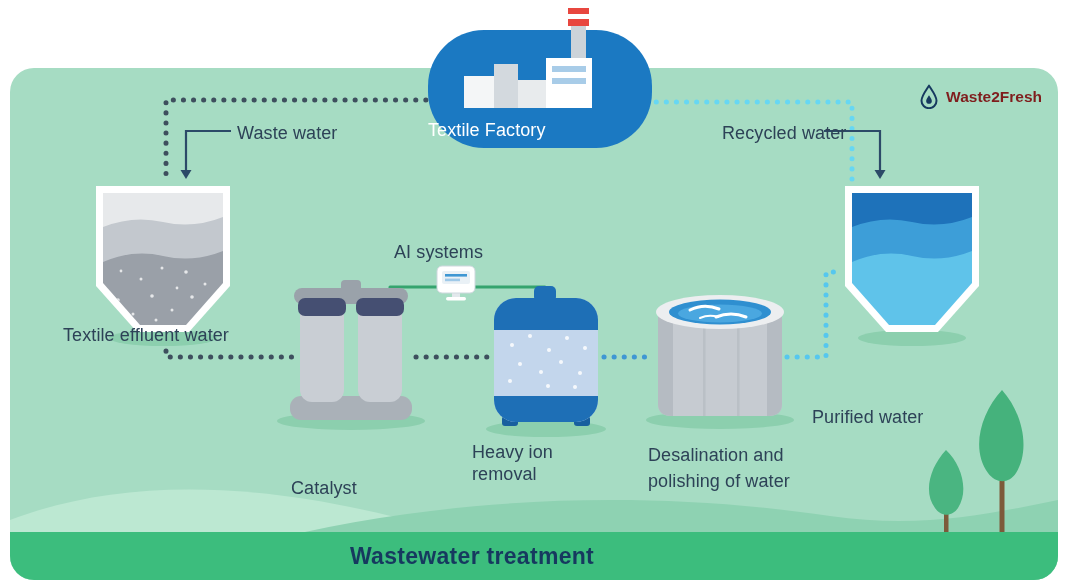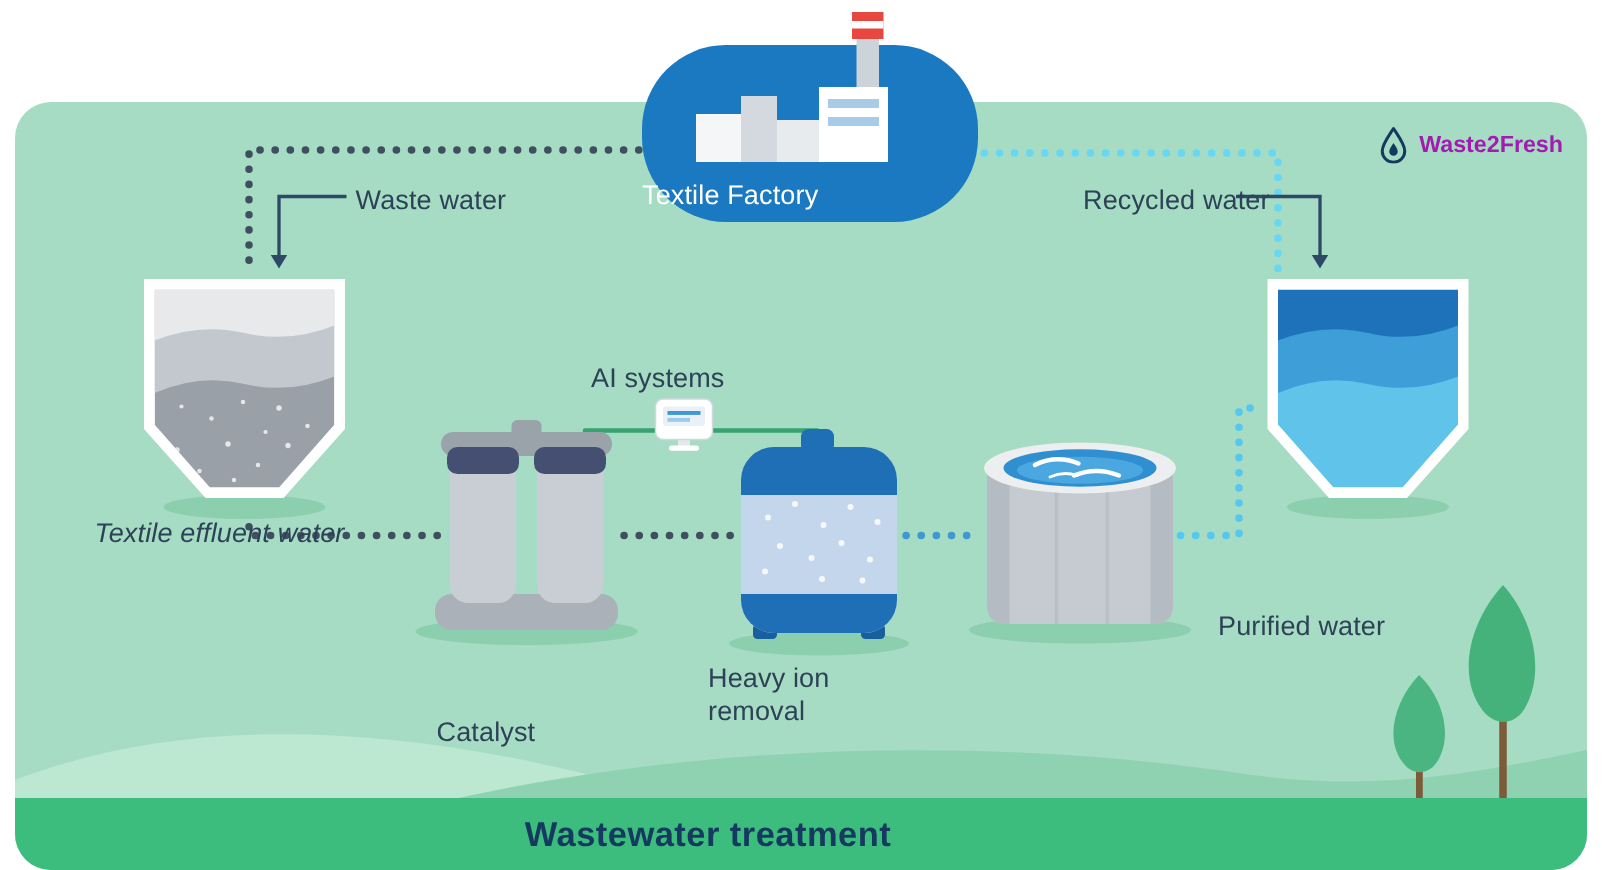--- a/index.html
+++ b/index.html
@@ -16,35 +16,35 @@
     position:absolute;
     color:#2d4257;
     font-size:18px;
     letter-spacing:.1px;
     line-height:1.2;
   }
   .centered { text-align:left; }
   .factory-label { left:428px; top:120px; width:224px; color:#ffffff; }
   .waste-label { left:237px; top:123px; }
   .recycled-label { left:722px; top:123px; }
-  .effluent-label { left:63px; top:345px; width:200px;font-style:italic; }
+  .effluent-label { left:63px; top:325px; width:200px; }
   .purified-label { left:812px; top:365px; width:200px;margin-top:42px; }
   .ai-label { left:394px; top:242px; width:124px; }
   .catalyst-label { left:291px; top:442px; width:120px;margin-top:36px; }
   .heavy-label { left:472px; top:442px; width:148px; }
   .desal-label { left:648px; top:442px; width:144px; white-space:pre-line; line-height:1.45; }
   .title {
     position:absolute; left:10px; top:543px; width:924px;
     text-align:center; color:#16395f; font-size:23px; font-weight:bold;
     letter-spacing:.3px;
   }
   .logo {
     position:absolute; right:26px; top:84px;
     display:flex; align-items:center; gap:7px;
-    color:#a21caf; font-weight:bold; font-size:15.5px;
+    color:#7f1d1d; font-weight:bold; font-size:15.5px;
   }
 </style>
 </head>
 <body>
 
 <div class="stage">
 
   <svg class="scene" width="1068" height="580" viewBox="0 0 1068 580">
     <defs>
       <clipPath id="panelClip">
@@ -213,20 +213,22 @@
   </svg>
 
   <div class="lbl factory-label centered">Textile Factory</div>
   <div class="lbl waste-label">Waste water</div>
   <div class="lbl recycled-label">Recycled water</div>
   <div class="lbl effluent-label centered">Textile effluent water</div>
   <div class="lbl purified-label centered">Purified water</div>
   <div class="lbl ai-label centered">AI systems</div>
   <div class="lbl catalyst-label centered">Catalyst</div>
   <div class="lbl heavy-label centered">Heavy ion removal</div>
+  <div class="lbl desal-label centered">Desalination and
+polishing of water</div>
 
   <div class="title">Wastewater treatment</div>
 
   <div class="logo">
     <svg width="20" height="25" viewBox="0 0 24 30">
       <path d="M12,2 C8.5,7.5 3,14.5 3,20 a9,9 0 0 0 18,0 C21,14.5 15.5,7.5 12,2 Z" fill="none" stroke="#16395f" stroke-width="2.4" stroke-linejoin="round"></path>
       <path d="M12,13.5 c-1.9,2.8 -3.4,5 -3.4,6.9 a3.4,3.4 0 0 0 6.8,0 C15.4,18.5 13.9,16.3 12,13.5 Z" fill="#16395f"></path>
     </svg>
     <span>Waste2Fresh</span>
   </div>

